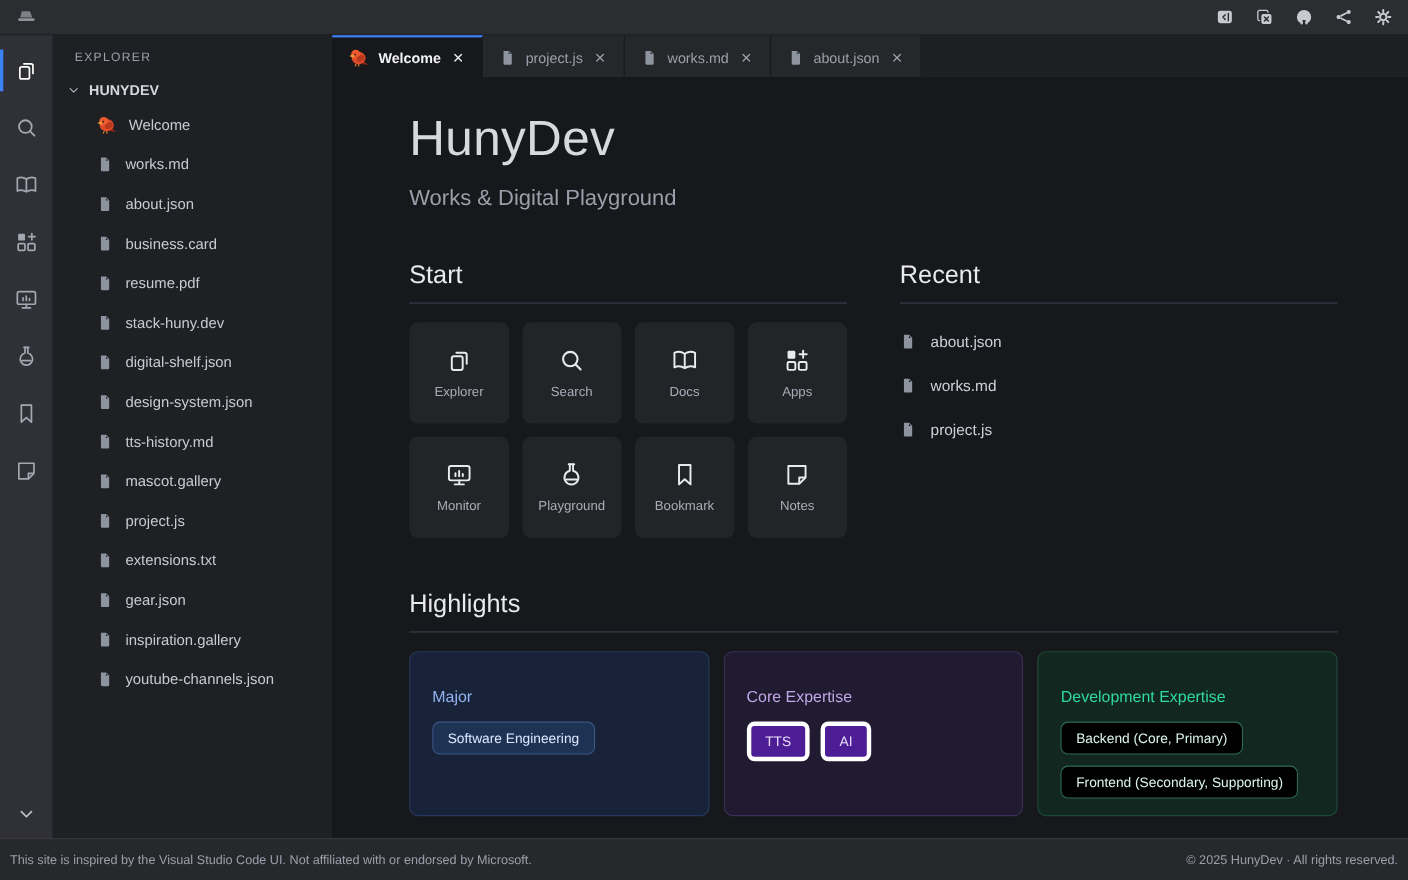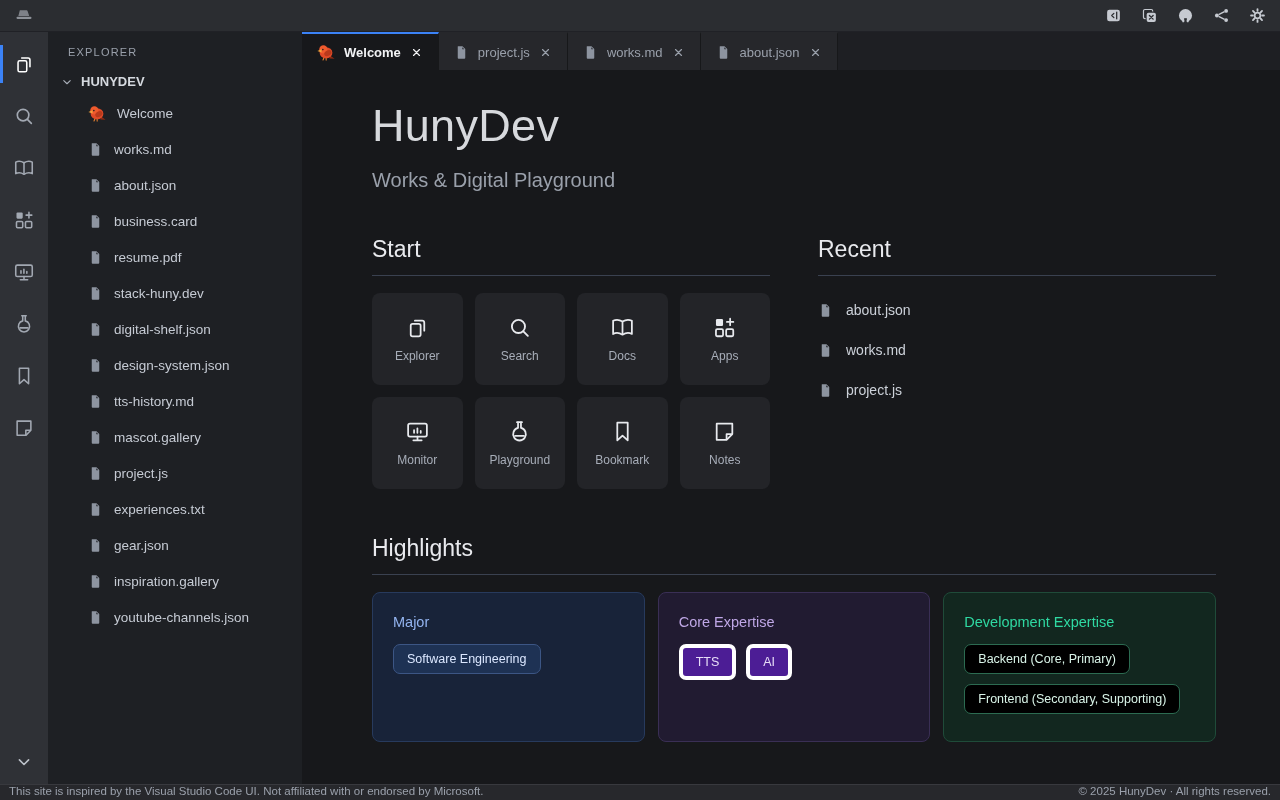--- a/index.html
+++ b/index.html
@@ -92,36 +92,36 @@
 
   .recent-list{margin-top:14px}
   .recent-item{display:flex;align-items:center;gap:13px;height:40px;font-size:14px;
     color:#ccd1d9;cursor:pointer}
   .recent-item .fico{width:15px;height:15px;color:#8d94a0}
   .recent-item .fico svg{width:100%;height:100%;display:block}
 
   .highlights{margin-top:46px}
   .cards{display:grid;grid-template-columns:repeat(3,1fr);gap:13px;margin-top:17px}
   .card{border-radius:8px;padding:17px 20px;height:150px}
-  .card-title{font-size:14.5px;margin:4px 0 14px 0;font-weight:400}
+  .card-title{font-size:14.5px;margin:16px 0 14px 0;font-weight:400}
   .chips{display:flex;flex-wrap:wrap;gap:10px}
   .chip{font-size:12.5px;padding:7px 13px;border-radius:7px;white-space:nowrap}
   .card.blue{background:#182339;border:1px solid #273a5d}
   .card.blue .card-title{color:#93b4f0}
   .card.blue .chip{background:#1e3254;border:1px solid #3c5685;color:#dbe7ff}
   .card.purple{background:#211b31;border:1px solid #3a2f55}
   .card.purple .card-title{color:#bfa7e6}
   .card.purple .chip{background:#4c1d95;border:4px solid #ffffff;color:#e6dcf7}
   .card.green{background:#12271f;border:1px solid #1f4b39}
   .card.green .card-title{color:#2fd9a2}
   .card.green .chip{background:#000000;border:1px solid #2c6b51;color:#d9f4e8}
 
   
-  .statusbar{height:16px;flex:0 0 auto;background:var(--status-bg);border-top:1px solid #38393e;
-    display:flex;justify-content:space-between;padding:0 9px;
+  .statusbar{height:38px;flex:0 0 auto;background:var(--status-bg);border-top:1px solid #38393e;
+    display:flex;align-items:center;justify-content:space-between;padding:0 9px;
     font-size:11.5px;color:#9aa0ab}
 </style>
 </head>
 <body>
 
 <svg width="0" height="0" style="position:absolute" aria-hidden="true">
   <defs>
     <symbol id="i-files" viewBox="0 0 24 24">
         <g fill="none" stroke="currentColor" stroke-width="1.7" stroke-linecap="round" stroke-linejoin="round">
           <path d="M9.5 5.5h7a2 2 0 0 1 2 2V15"></path>
@@ -406,21 +406,21 @@
             </svg>
           </span>
           <span>project.js</span>
         </div>
       <div class="sb-file">
           <span class="fico">
             <svg>
               <use href="#i-file"></use>
             </svg>
           </span>
-          <span>experiences.txt</span>
+          <span>extensions.txt</span>
         </div>
       <div class="sb-file">
           <span class="fico">
             <svg>
               <use href="#i-file"></use>
             </svg>
           </span>
           <span>gear.json</span>
         </div>
       <div class="sb-file">

